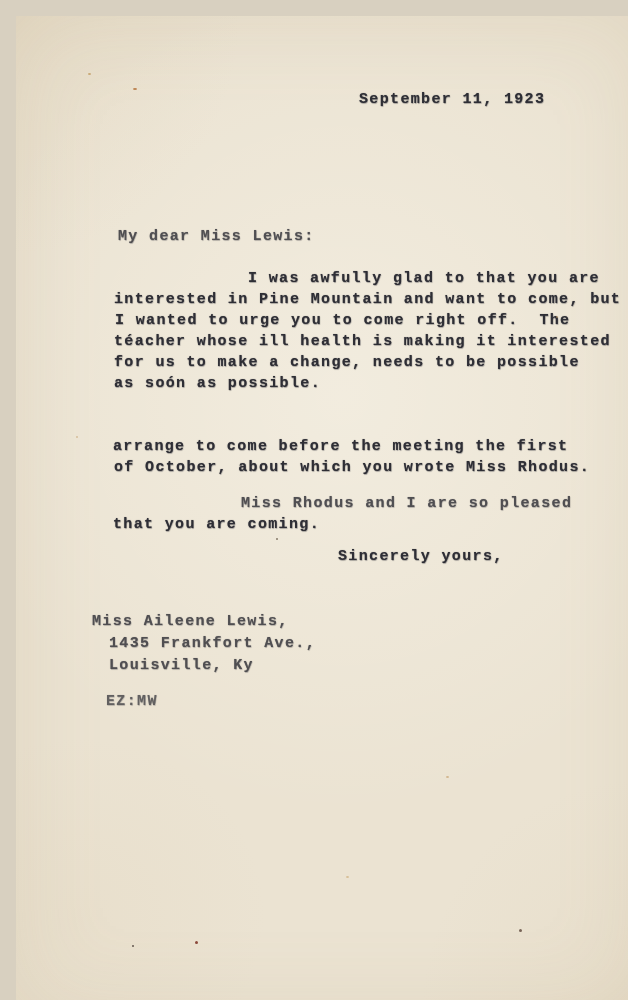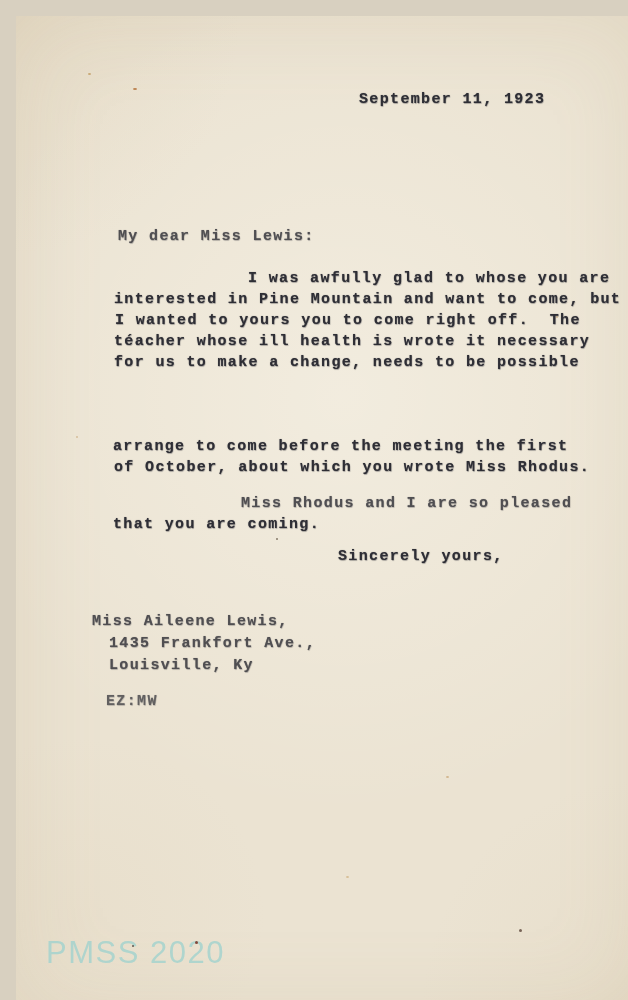--- a/index.html
+++ b/index.html
@@ -43,41 +43,41 @@
 </style>
 </head>
 <body>
 
 <div id="paper">
 
   <div class="tl" style="left:343px;top:75px">September 11, 1923</div>
 
   <div class="tl faded" style="left:102px;top:212px">My dear Miss Lewis:</div>
 
-  <div class="tl" style="left:232px;top:254px">I was awfully glad to whose you are</div>
+  <div class="tl" style="left:232px;top:254px">I was awfully glad to that you are</div>
   <div class="tl" style="left:98px;top:275px">interested in Pine Mountain and want to come, but</div>
-  <div class="tl" style="left:99px;top:296px">I wanted to yours you to come right off.  The</div>
-  <div class="tl" style="left:98px;top:317px">téacher whose ill health is wrote it necessary</div>
+  <div class="tl" style="left:99px;top:296px">I wanted to urge you to come right off.  The</div>
+  <div class="tl" style="left:98px;top:317px">téacher whose ill health is making it interested</div>
   <div class="tl" style="left:98px;top:338px">for us to make a change, needs to be possible</div>
+  <div class="tl" style="left:98px;top:359px">as soón as possible.</div>
 
   <div class="tl" style="left:97px;top:422px">arrange to come before the meeting the first</div>
   <div class="tl faded" style="left:225px;top:479px">Miss Rhodus and I are so pleased</div>
 
   <div class="tl" style="left:98px;top:443px">of October, about which you wrote Miss Rhodus.</div>
   <div class="tl" style="left:97px;top:500px">that you are coming.</div>
 
   <div class="tl" style="left:322px;top:532px">Sincerely yours,</div>
 
   <div class="tl faded" style="left:76px;top:597px">Miss Aileene Lewis,</div>
   <div class="tl faded" style="left:93px;top:619px">1435 Frankfort Ave.,</div>
   <div class="tl faded" style="left:93px;top:641px">Louisville, Ky</div>
 
   <div class="tl fader" style="left:90px;top:677px">EZ:MW</div>
 
-  <div class="watermark">PMSS 2020</div>
 
   <div class="speck" style="left:72px;top:57px;width:3px;height:2px;background:#c09a60;opacity:.8"></div>
   <div class="speck" style="left:117px;top:72px;width:4px;height:2px;background:#b06a30;opacity:.8"></div>
   <div class="speck" style="left:503px;top:913px;width:3px;height:3px;background:#5a4438;opacity:.8"></div>
   <div class="speck" style="left:116px;top:929px;width:2px;height:2px;background:#4a4038;opacity:.85"></div>
   <div class="speck" style="left:179px;top:925px;width:3px;height:3px;background:#7a2e20;opacity:.85"></div>
   <div class="speck" style="left:260px;top:522px;width:2px;height:2px;background:#5a4a3a;opacity:.7"></div>
   <div class="speck" style="left:430px;top:760px;width:3px;height:2px;background:#c29a62;opacity:.6"></div>
   <div class="speck" style="left:540px;top:300px;width:2px;height:2px;background:#bd9660;opacity:.6"></div>
   <div class="speck" style="left:330px;top:860px;width:3px;height:2px;background:#c6a068;opacity:.55"></div>

